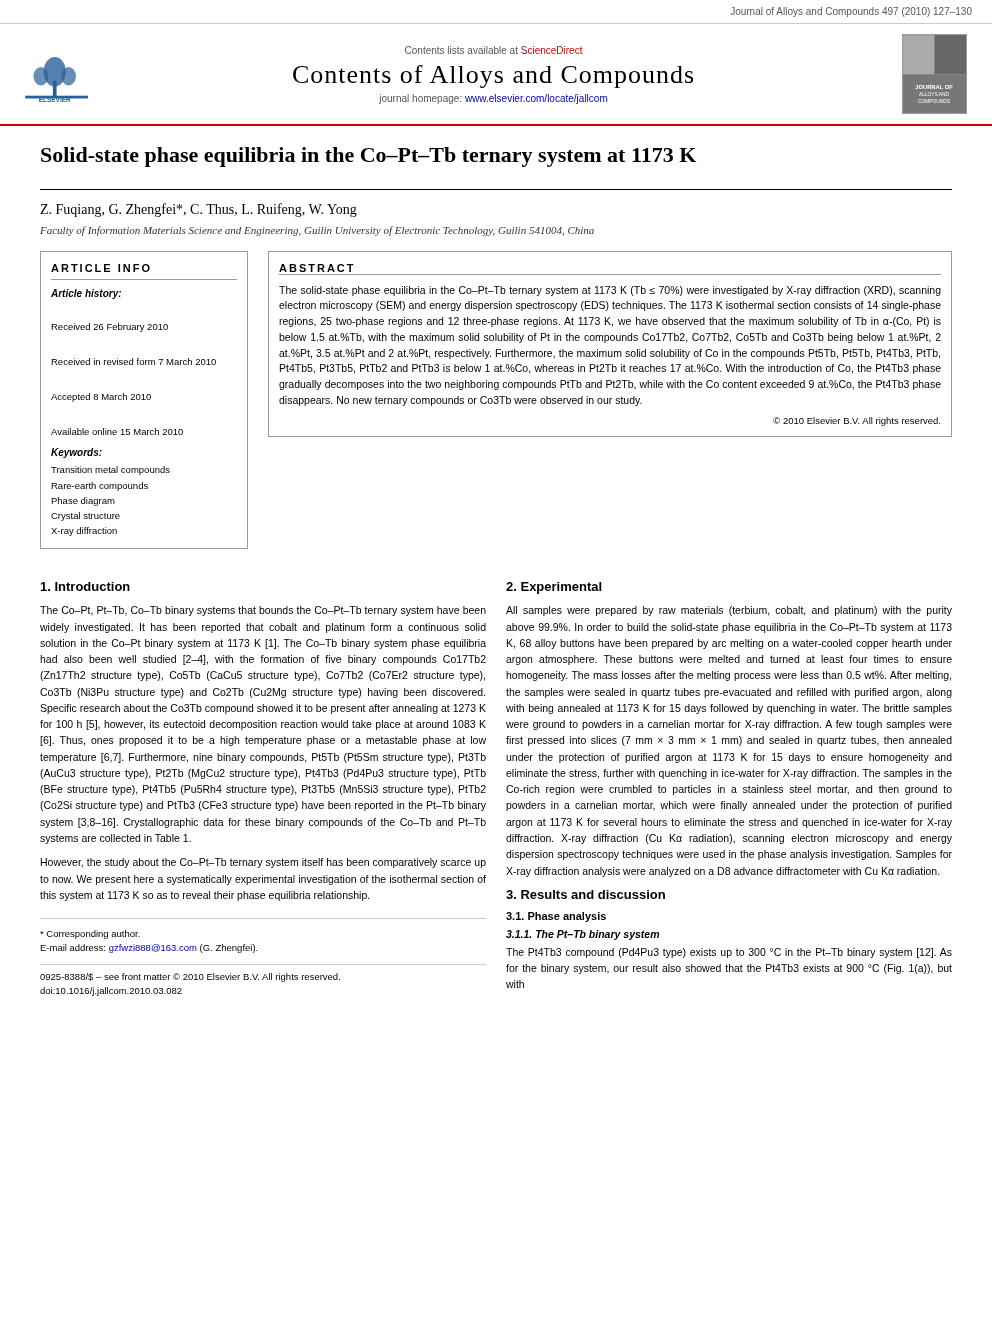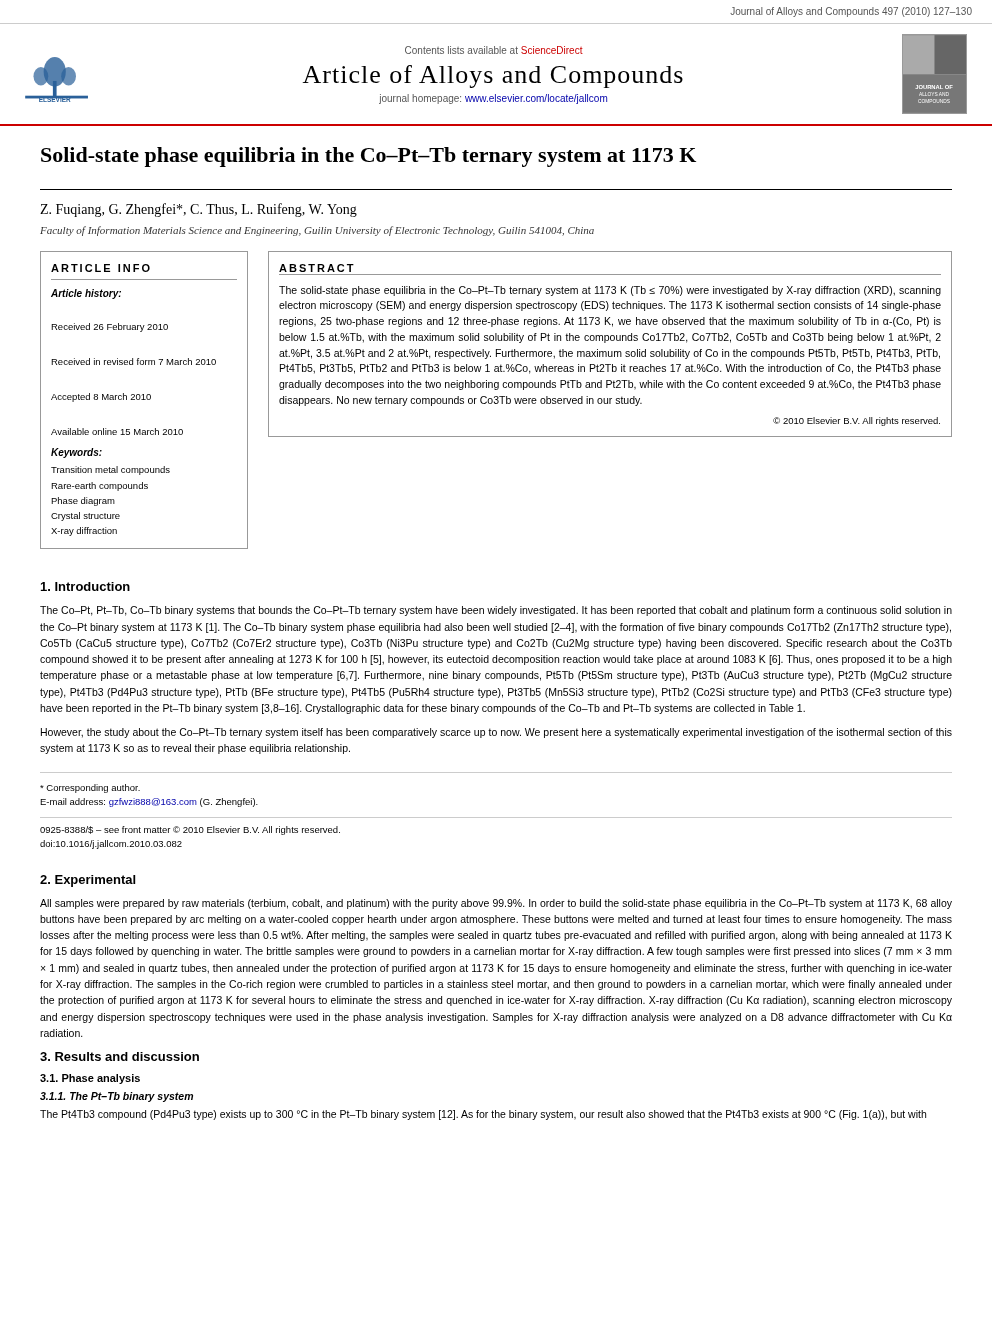--- a/index.html
+++ b/index.html
@@ -198,21 +198,20 @@
     .copyright-text {
       font-size: 9.5px;
       text-align: right;
       margin-top: 6px;
       font-family: Arial, sans-serif;
     }
 
     
     .body-content {
       margin-top: 15px;
-      flex-direction: column;
     }
 
     .section-two-col {
       display: flex;
       gap: 20px;
     }
 
     .section-col {
       flex: 1;
     }
@@ -294,21 +293,21 @@
       <rect x="5" y="56" width="68" height="3" fill="#2a6099"></rect>
       <text x="37" y="63" font-size="7" text-anchor="middle" fill="#2a6099" font-family="Arial" font-weight="bold">ELSEVIER</text>
     </svg>
   </div>
 
   <div class="journal-title-area">
     <div class="science-direct-link">
       <span>Contents lists available at</span>
       <a class="red-text">ScienceDirect</a>
     </div>
-    <div class="journal-title-text">Article of Alloys and Compounds</div>
+    <div class="journal-title-text">Contents of Alloys and Compounds</div>
     <div class="journal-homepage">
       <span>journal homepage:</span>
       <a class="blue-link">www.elsevier.com/locate/jallcom</a>
     </div>
   </div>
 
   <div class="journal-cover">
     <div class="journal-cover-box">
       <svg width="65" height="80" viewBox="0 0 65 80" xmlns="http://www.w3.org/2000/svg">
         <rect width="65" height="80" fill="#888"></rect>

